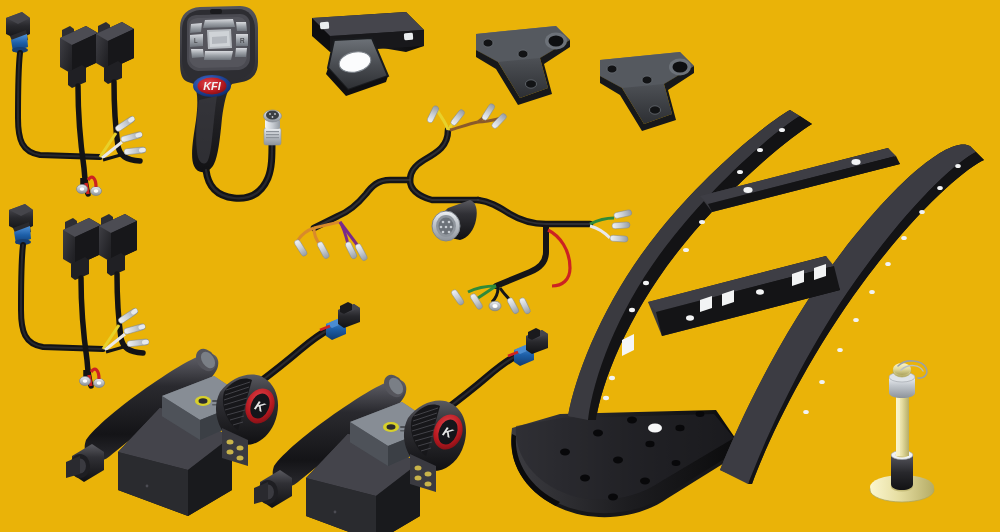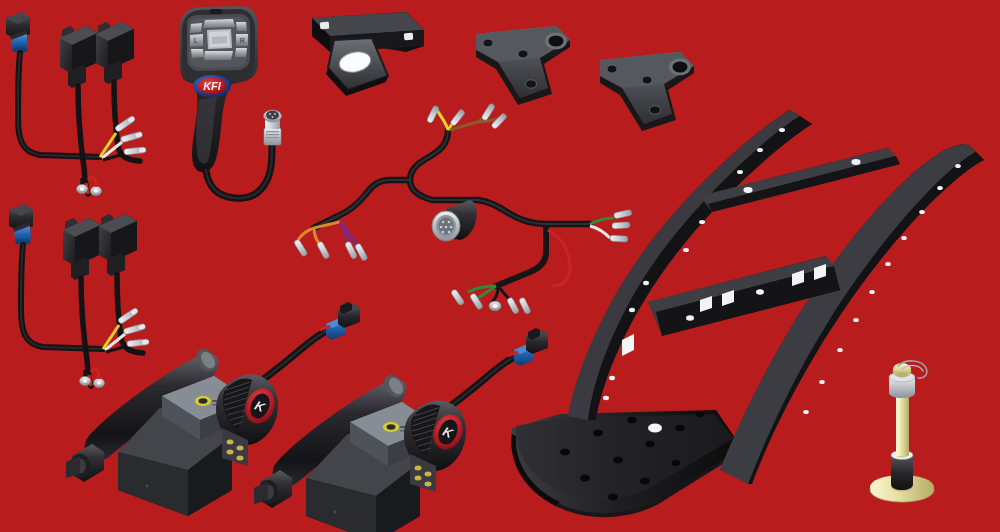--- a/index.html
+++ b/index.html
@@ -1,18 +1,18 @@
 <!DOCTYPE html>
 <html><head>
 <meta charset="utf-8">
 <style>
   html,body{margin:0;padding:0;background:#fff;}
   body{width:1000px;height:532px;position:relative;overflow:hidden;
        font-family:"Liberation Sans",sans-serif;}
-  #stage{position:absolute;inset:0;background:#b91c1c;}
+  #stage{position:absolute;inset:0;background:#eab308;}
   svg{display:block;overflow:visible;}
 </style>
 </head>
 <body>
 
 <div id="stage">
 
 <svg width="1000" height="532" viewBox="0 0 1000 532">
   <defs>
     <linearGradient id="gBlk" x1="0" y1="0" x2="1" y2="1">

